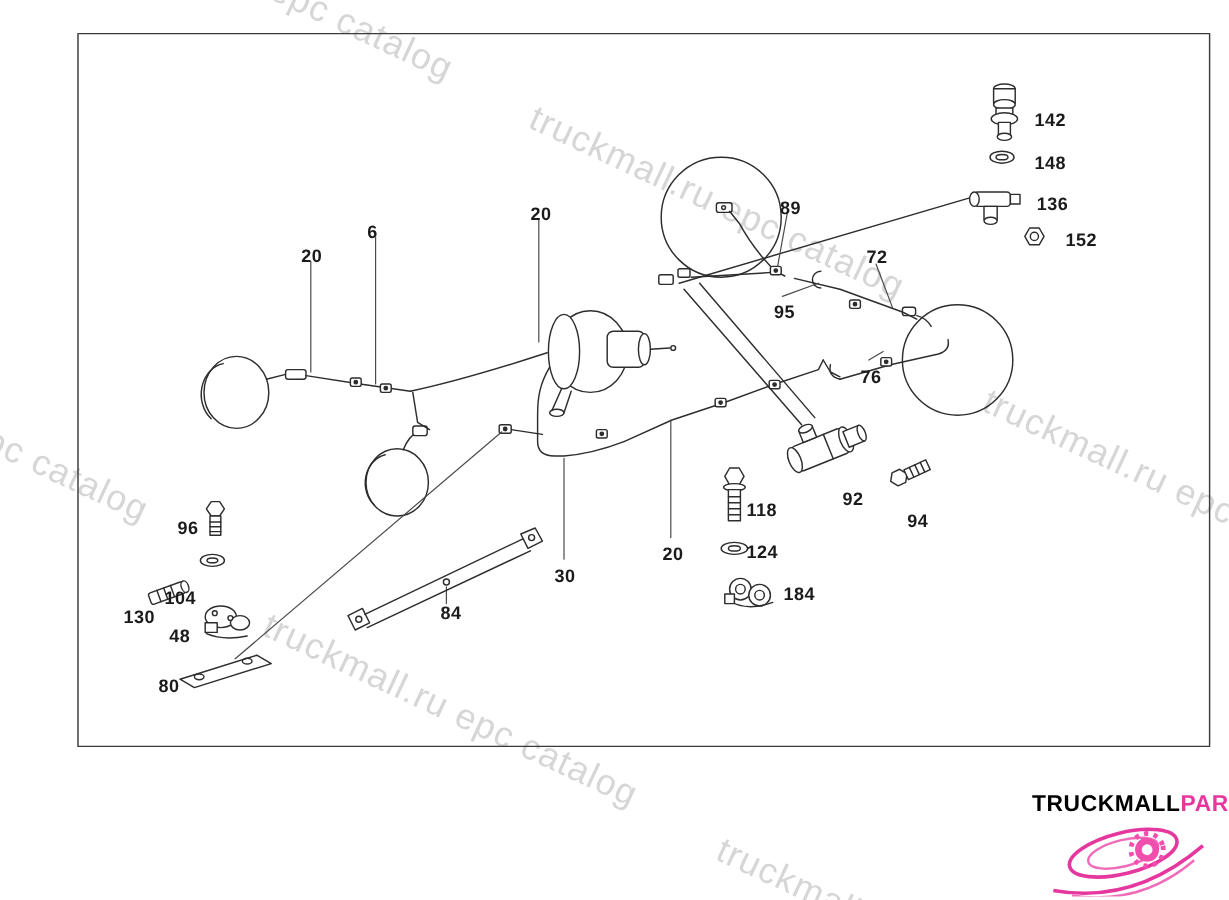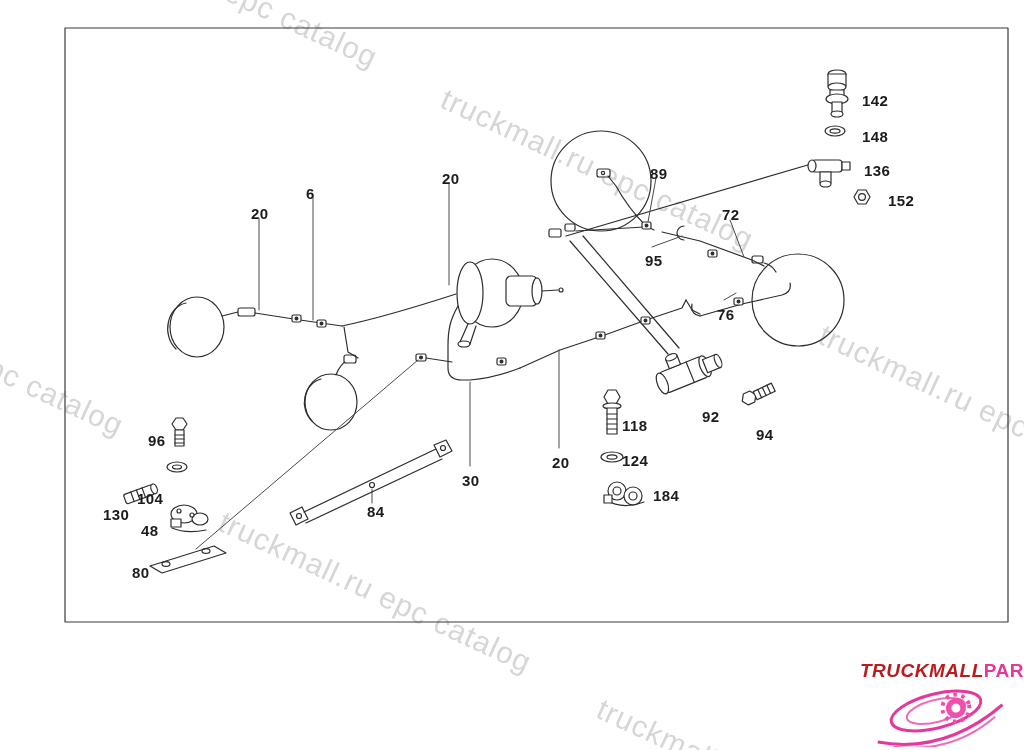--- a/index.html
+++ b/index.html
@@ -18,21 +18,21 @@
   .part-label{
     position:absolute;font-size:15px;color:#1b1b1b;letter-spacing:.4px;
   }
   #logo{
     position:absolute;left:852px;top:655px;width:168px;height:92px;
   }
   #logo .logo-text{
     position:absolute;left:8px;top:5px;font-size:19px;font-weight:bold;
     letter-spacing:.5px;white-space:nowrap;
   }
-  #logo .brand{color:#b91c1c;font-style:italic;}
+  #logo .brand{color:#000000;}
   #logo .accent{color:#e6379e;}
   #logo svg{position:absolute;left:0;top:18px;}
 </style>
 </head>
 <body>
 
 <div>
   <div class="watermark" style="left:74px;top:-100px">truckmall.ru epc catalog</div>
   <div class="watermark" style="left:450px;top:82px">truckmall.ru epc catalog</div>
   <div class="watermark" style="left:-180px;top:268px">truckmall.ru epc catalog</div>

